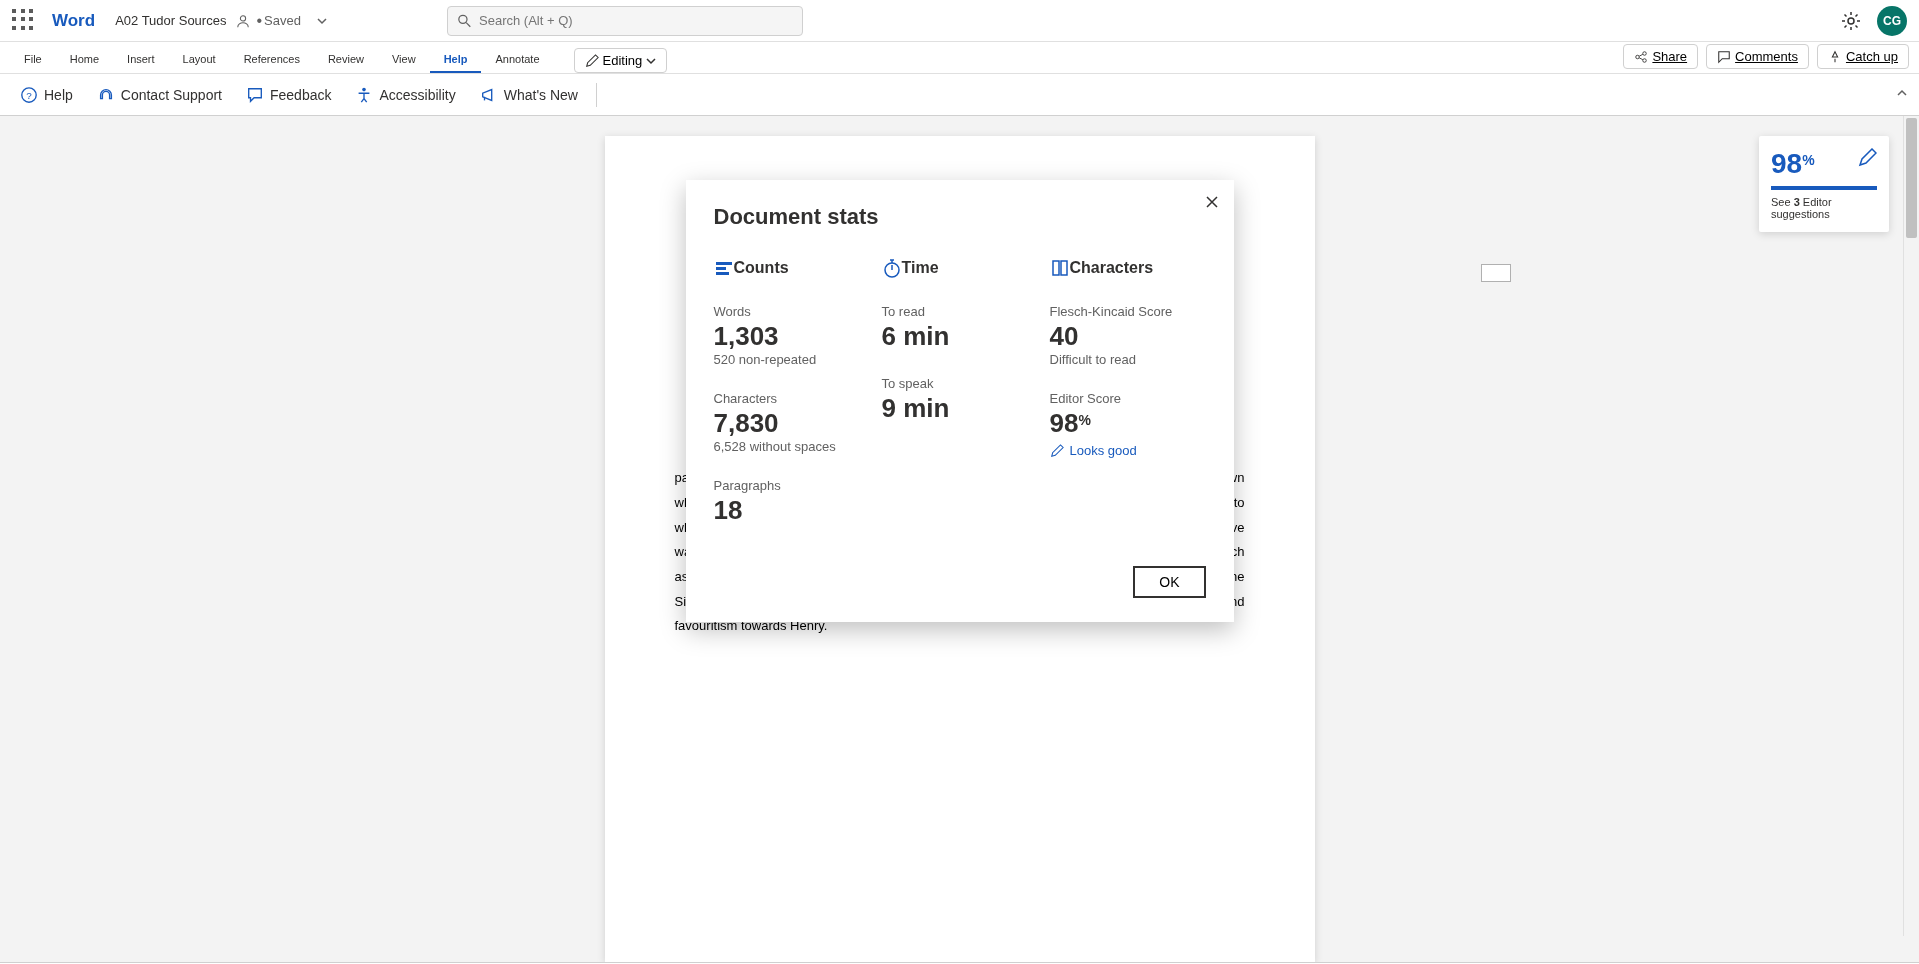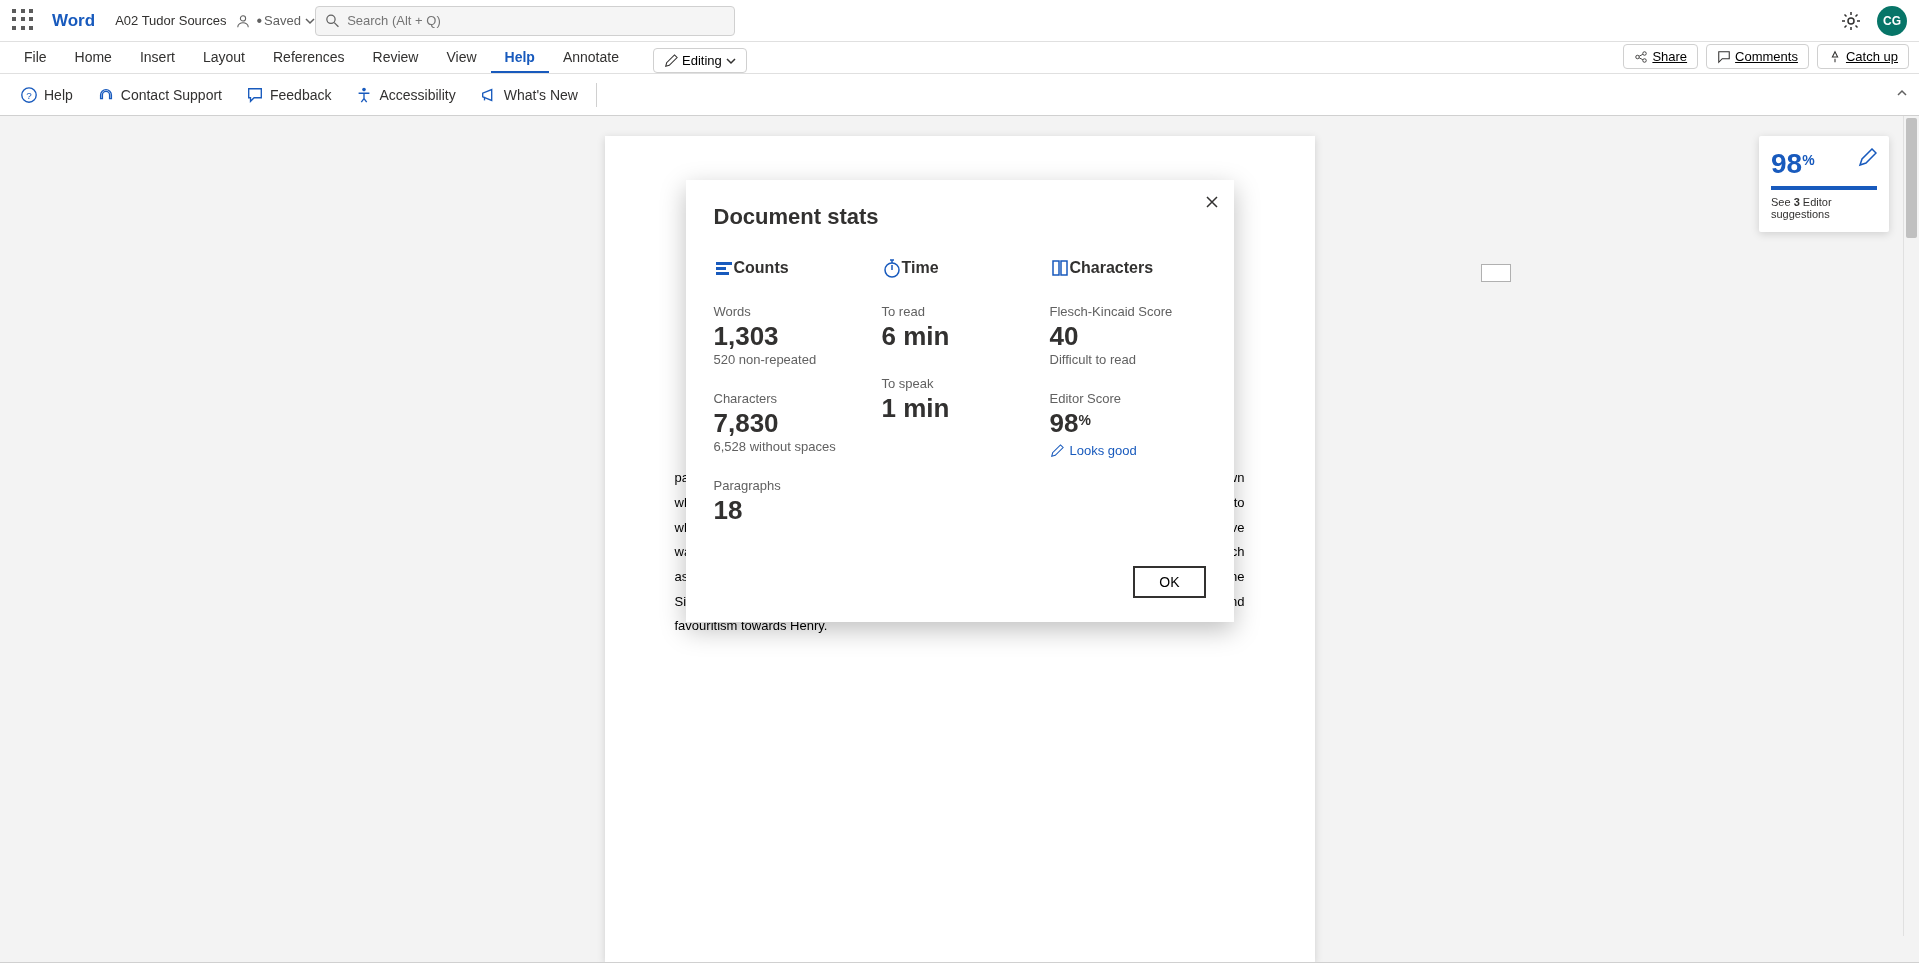--- a/index.html
+++ b/index.html
@@ -60,25 +60,26 @@
   width: 14px;
   height: 14px;
   margin: 0 4px;
 }
 
 .saved-status {
   font-size: 13px;
   color: #616161;
   display: flex;
   align-items: center;
-  gap: 4px;
+  gap: 16px;
 }
 
 .search-box {
-  width: 420px;
+  margin-left: 120px;
+  width: 356px;
   height: 30px;
   background: #f5f5f5;
   border: 1px solid #d0d0d0;
   border-radius: 4px;
   display: flex;
   align-items: center;
   padding: 0 10px;
   gap: 8px;
 }
 
@@ -121,21 +122,21 @@
   height: 32px;
   background: #fff;
   display: flex;
   align-items: flex-end;
   padding: 0 10px;
   border-bottom: 1px solid #e0e0e0;
 }
 
 .ribbon-tabs .tab {
   padding: 6px 14px;
-  font-size: 14px;
+  font-size: 11px;
   color: #323130;
   cursor: pointer;
   border-bottom: 2px solid transparent;
 }
 
 .ribbon-tabs .tab.active {
   border-bottom: 2px solid #185abd;
   color: #185abd;
   font-weight: 600;
 }
@@ -638,21 +639,21 @@
               <path d="M10 12V7M8 2h4M10 2v3" stroke="#185abd" stroke-width="1.5"></path>
             </svg>
           <span>Time</span>
         </div>
         <div class="stat-block">
           <div class="label">To read</div>
           <div class="value">6 min</div>
         </div>
         <div class="stat-block">
           <div class="label">To speak</div>
-          <div class="value">1 min</div>
+          <div class="value">9 min</div>
         </div>
       </div>
 
       <div class="stats-col">
         <div class="stats-header">
           <svg width="20" height="20" viewBox="0 0 20 20">
               <path d="M3 3h6v14H3V3zM11 3h6v14h-6V3z" fill="none" stroke="#185abd" stroke-width="1.5"></path>
             </svg>
           <span>Characters</span>
         </div>

